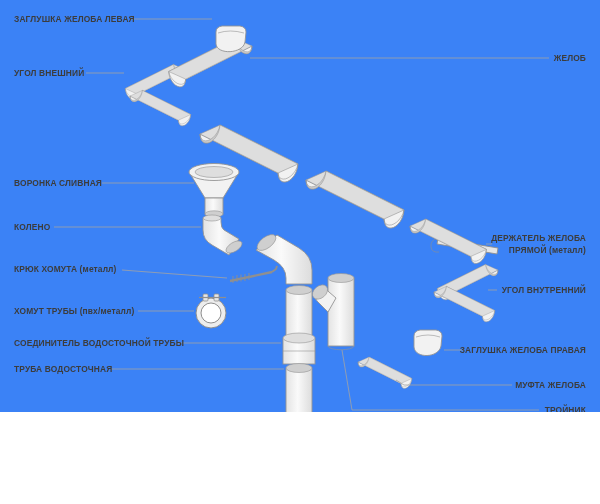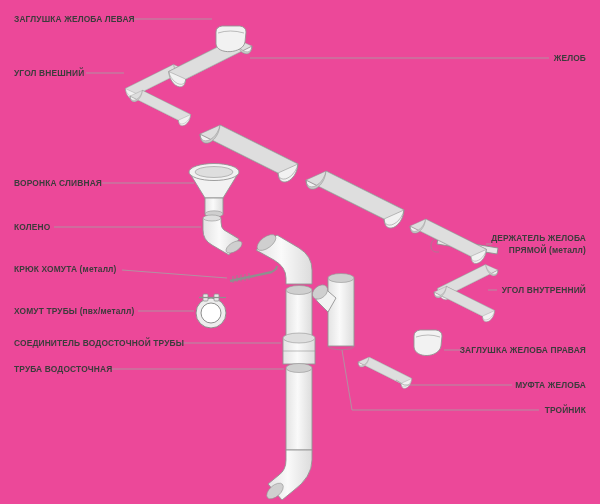--- a/index.html
+++ b/index.html
@@ -1,17 +1,17 @@
 <!DOCTYPE html>
 <html><head>
 <meta charset="utf-8">
 <title>Diagram</title>
 <style>
   html,body{margin:0;padding:0;background:#ffffff;}
-  .stage{position:relative;width:600px;height:504px;background:#ec4899;overflow:hidden;}
+  .stage{position:relative;width:600px;height:412px;background:#3b82f6;overflow:hidden;}
   svg{display:block;}
   .lbl{font:700 8.4px "Liberation Sans", sans-serif;fill:#3c3c3c;letter-spacing:.15px;}
   .lblR{text-anchor:end;}
   .leader{stroke:#a3a3a3;stroke-width:.8;fill:none;}
   .part{stroke:#949494;stroke-width:.9;}
   .fillA{fill:#f2f2f2;}
   .fillB{fill:#dedede;stroke-width:.6;}
   .dark{fill:#cfcfcf;stroke-width:.6;}
   .crescent{fill:#c9c9c9;stroke-width:.5;}
   .thin{stroke:#949494;stroke-width:.6;fill:none;}

